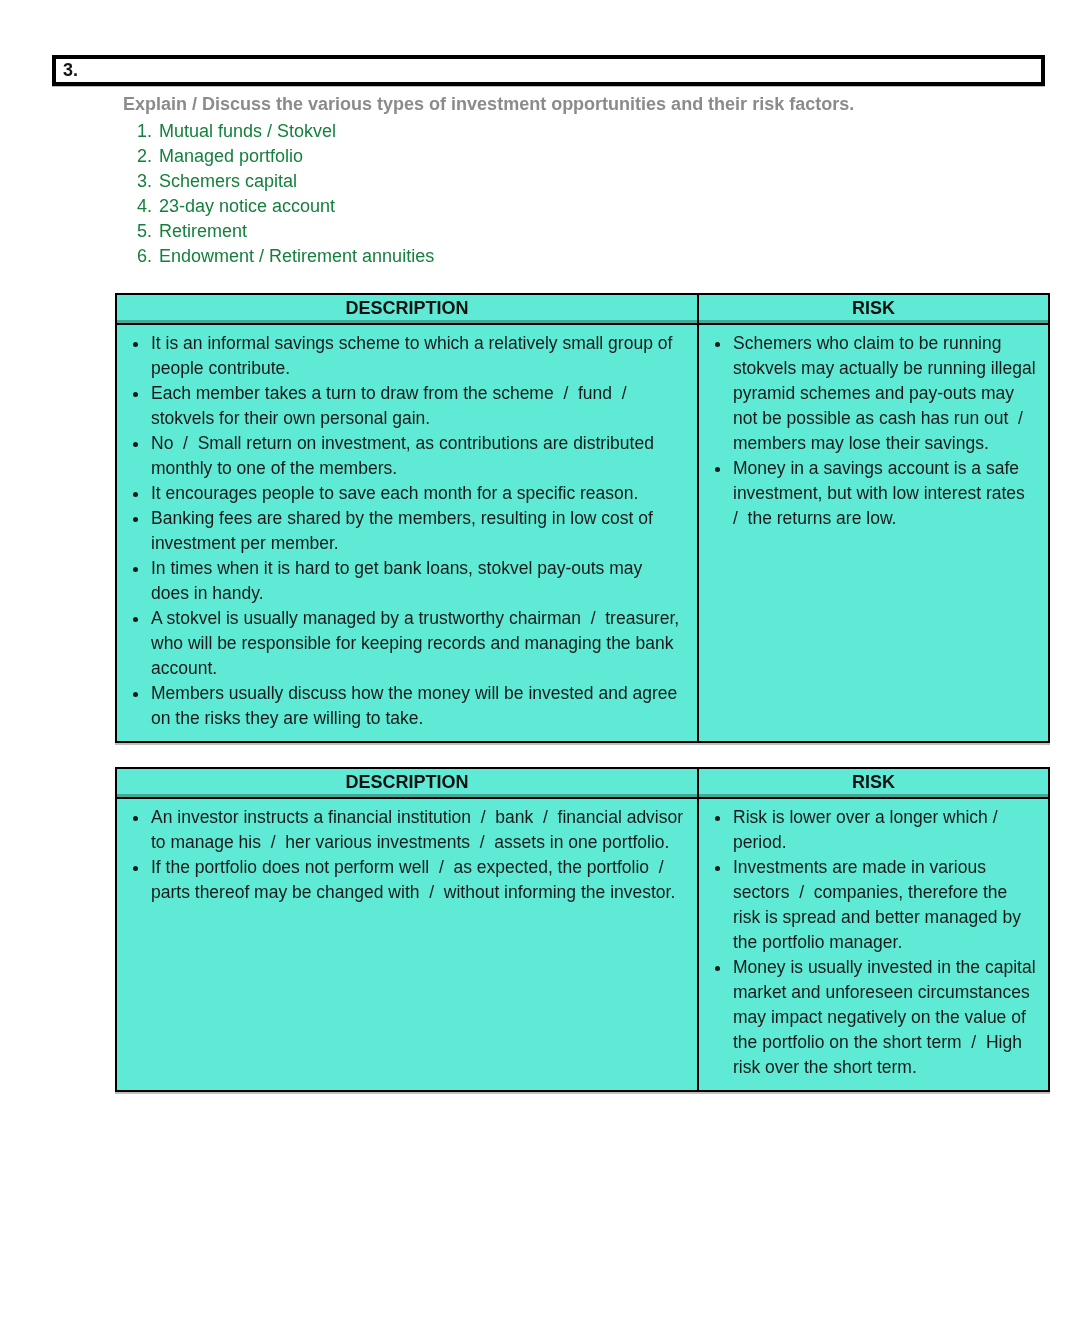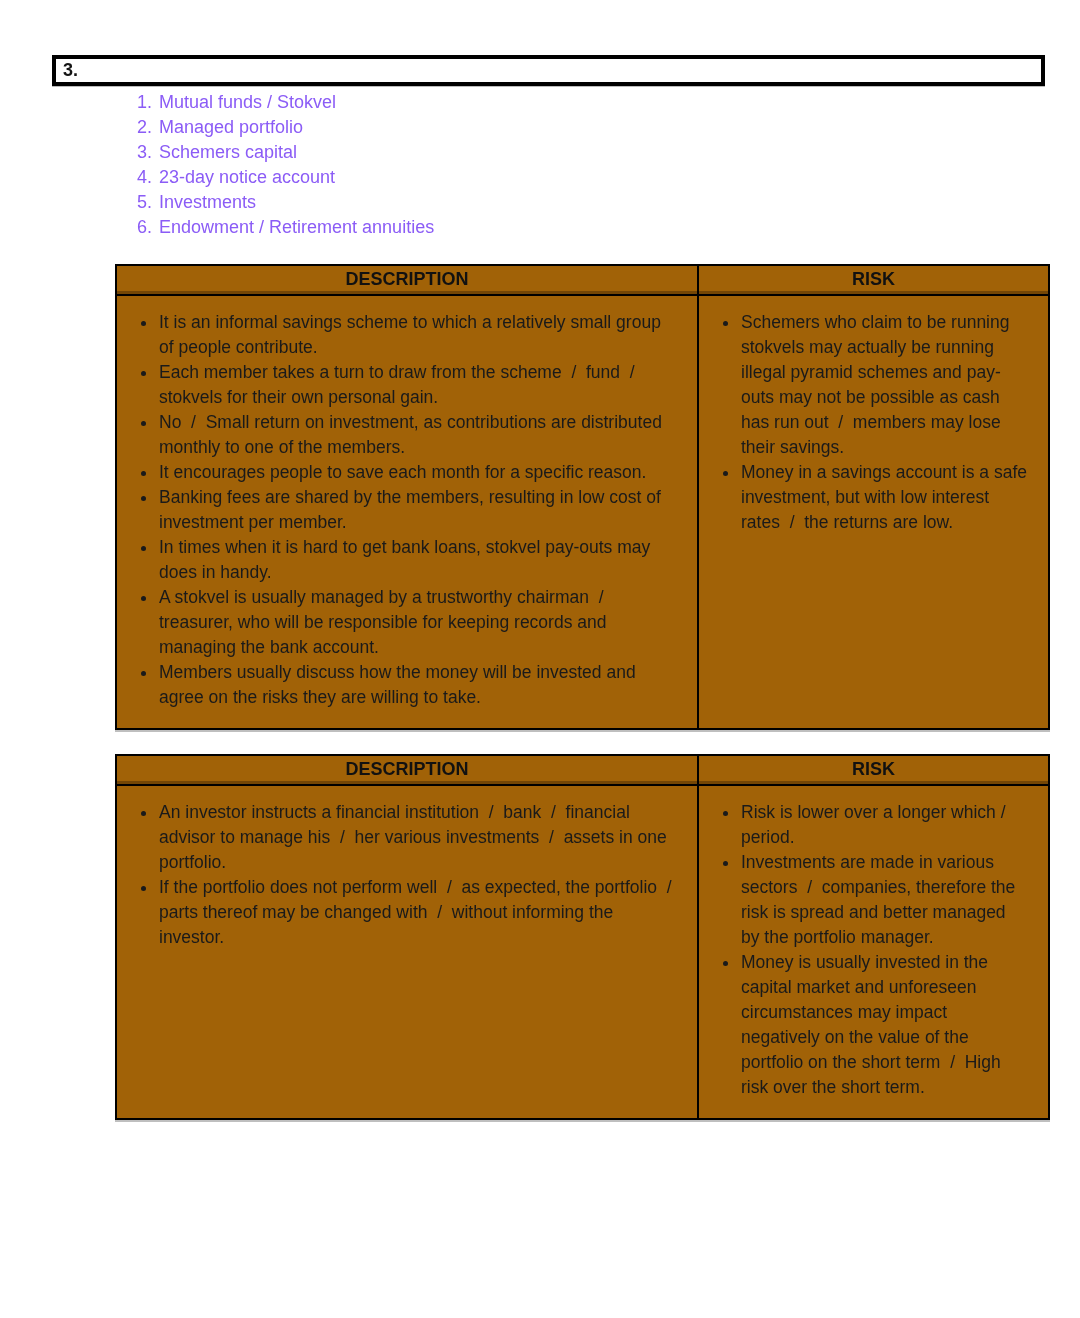--- a/index.html
+++ b/index.html
@@ -34,85 +34,86 @@
     font-size: 18px;
     color: #8b8b8b;
     line-height: 22px;
   }
 
   ol.intro-list {
     margin: 4px 0 0 123px;
     padding-left: 34px;
     font-size: 18px;
     line-height: 25px;
-    color: #8b5cf6;
+    color: #15803d;
   }
   ol.intro-list li { padding-left: 2px; }
 
   
   .sub-heading {
     margin: 26px 0 0 62px;
     font-weight: bold;
     font-size: 18px;
     color: #111;
     white-space: pre-wrap;
   }
   .sub-heading .sub-num { display: inline-block; width: 61px; }
 
   
   table.info-table {
     margin: 24px 32px 0 115px;
     width: 933px;
     border-collapse: collapse;
     table-layout: fixed;
     box-shadow: 0 2px 0 rgba(0,0,0,0.25);
-    background: #a16207;
+    background: #5eead4;
   }
   table.info-table th, table.info-table td { border: 2px solid #000; }
   table.info-table th {
     font-size: 18px;
     font-weight: bold;
     text-align: center;
     padding: 3px 0 4px 0;
     border-bottom: 2px solid #000;
     box-shadow: inset 0 -3px 0 rgba(0,0,0,0.28);
     color: #111;
   }
   table.info-table col.desc-col { width: 582px; }
   table.info-table col.risk-col { width: 351px; }
   table.info-table td { vertical-align: top; padding: 2px 8px 6px 0; }
   table.info-table td ul {
-    margin: 12px;
+    margin: 4px;
     padding-left: 29px;
     list-style: disc outside;
   }
   table.info-table td ul li {
     font-size: 17.5px;
     line-height: 25px;
     color: #1a1a1a;
     white-space: pre-wrap;
     padding-left: 1px;
   }
 </style>
 </head>
 <body>
 
 <div class="page">
 
   <div class="title-box">
     <span class="sec-num">3.</span>
   </div>
 
+  <div class="subtitle">Explain / Discuss the various types of investment opportunities and their risk factors.</div>
 
   <ol class="intro-list">
     <li>Mutual funds / Stokvel</li>
     <li>Managed portfolio</li>
     <li>Schemers capital</li>
     <li>23-day notice account</li>
-    <li>Investments</li>
+    <li>Retirement</li>
     <li>Endowment / Retirement annuities</li>
   </ol>
 
 
   <table class="info-table">
     <colgroup>
         <col class="desc-col">
         <col class="risk-col">
       </colgroup>
     <thead>

